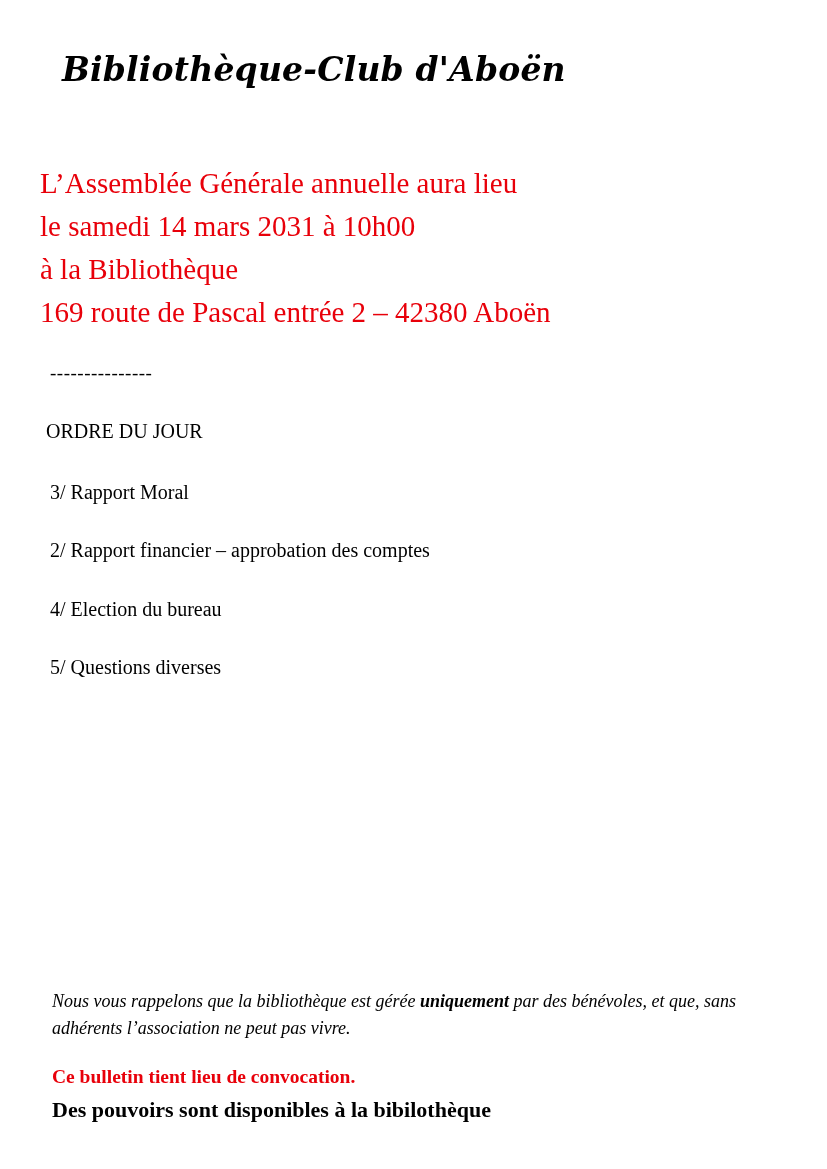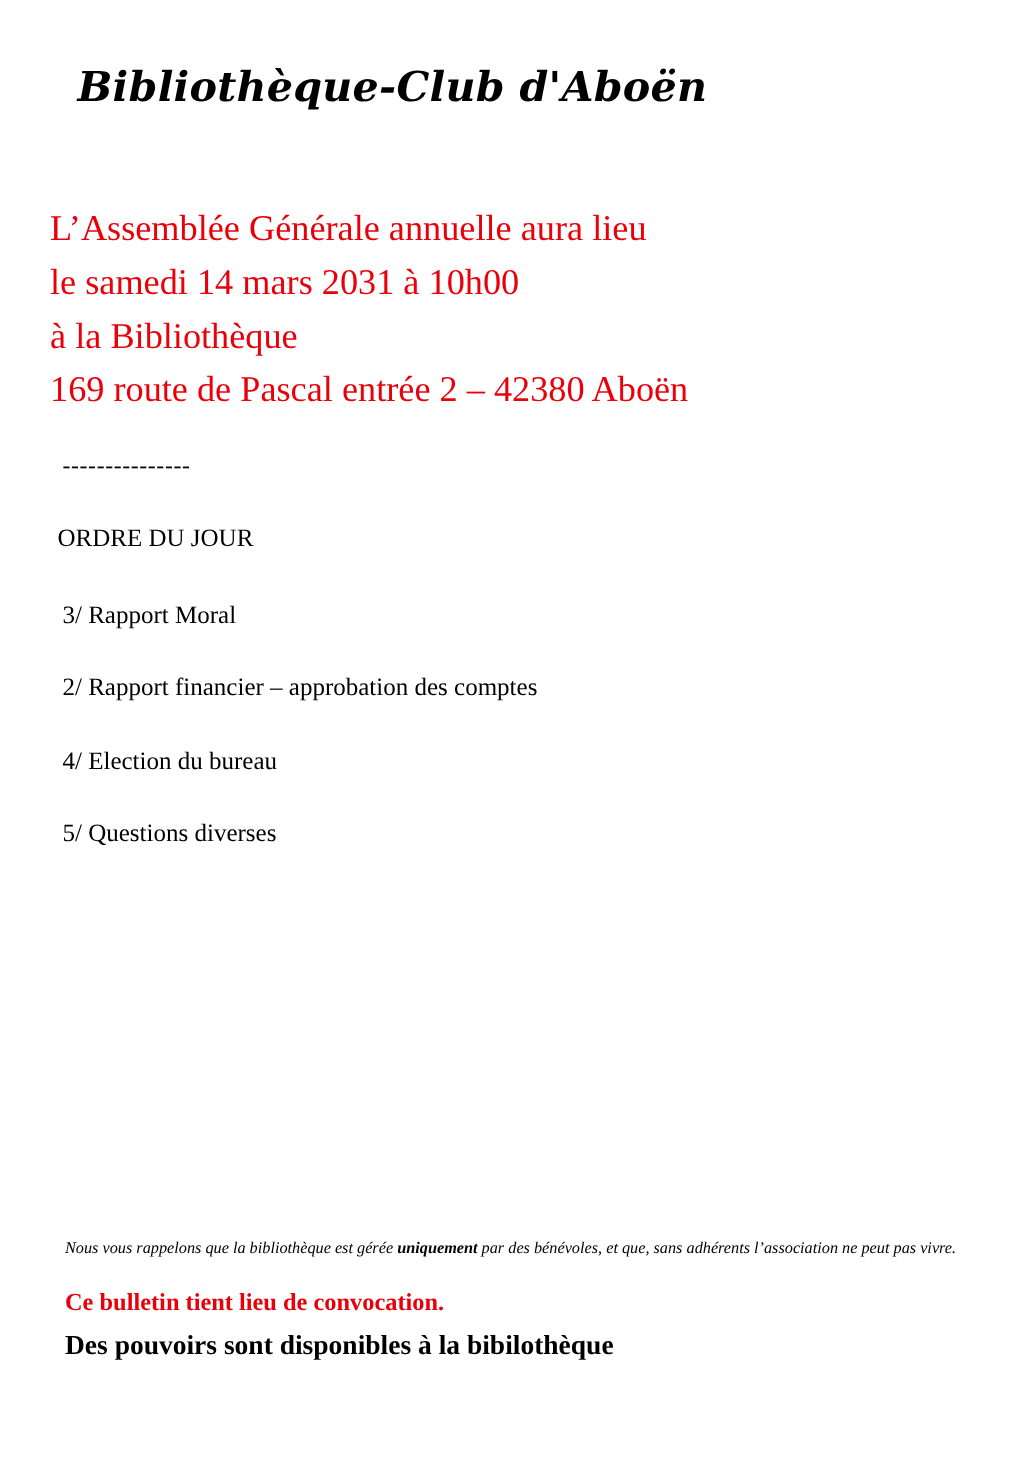--- a/index.html
+++ b/index.html
@@ -75,21 +75,21 @@
     color: #000000;
   }
   .footer {
     position: absolute;
     left: 52px;
     top: 988px;
     width: 730px;
   }
   .footer-note {
     font-style: italic;
-    font-size: 13px;
+    font-size: 18px;
     line-height: 1.5;
     color: #000000;
   }
   .footer-note b {
     font-style: italic;
     font-weight: bold;
   }
   .footer-red {
     color: #e8000a;
     font-weight: bold;

